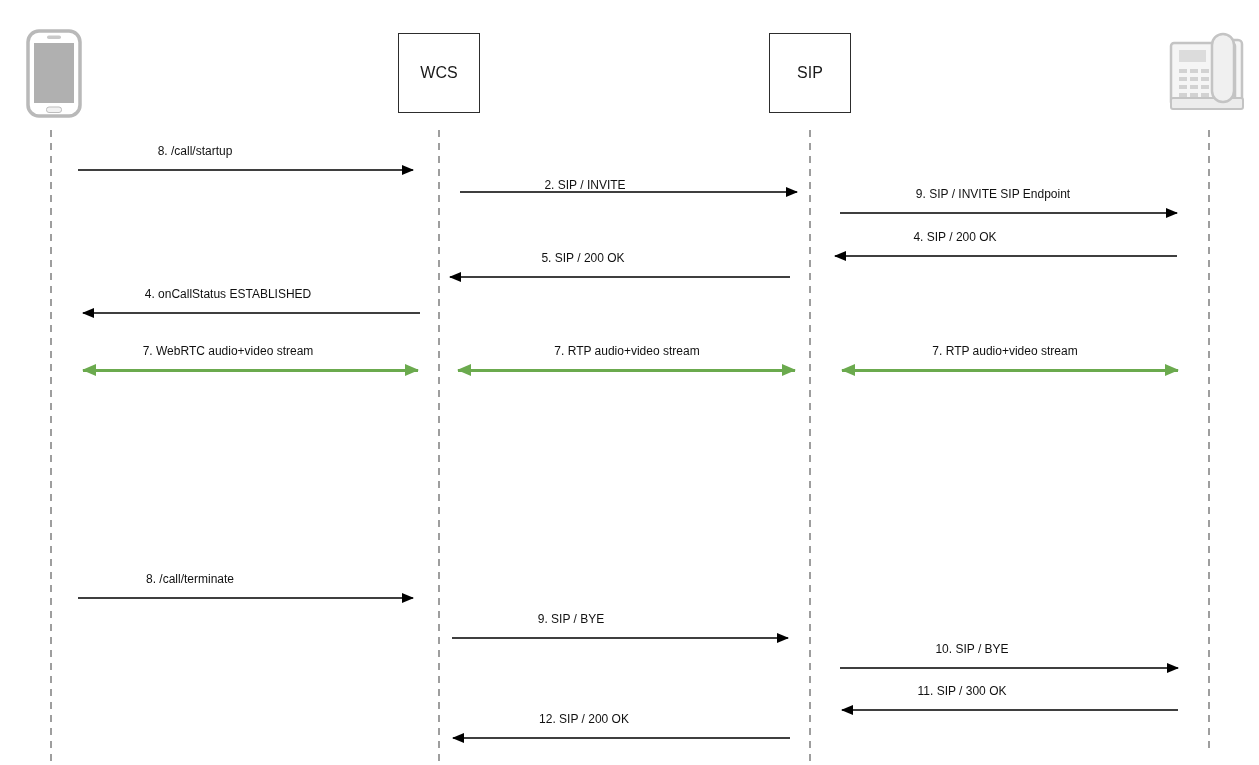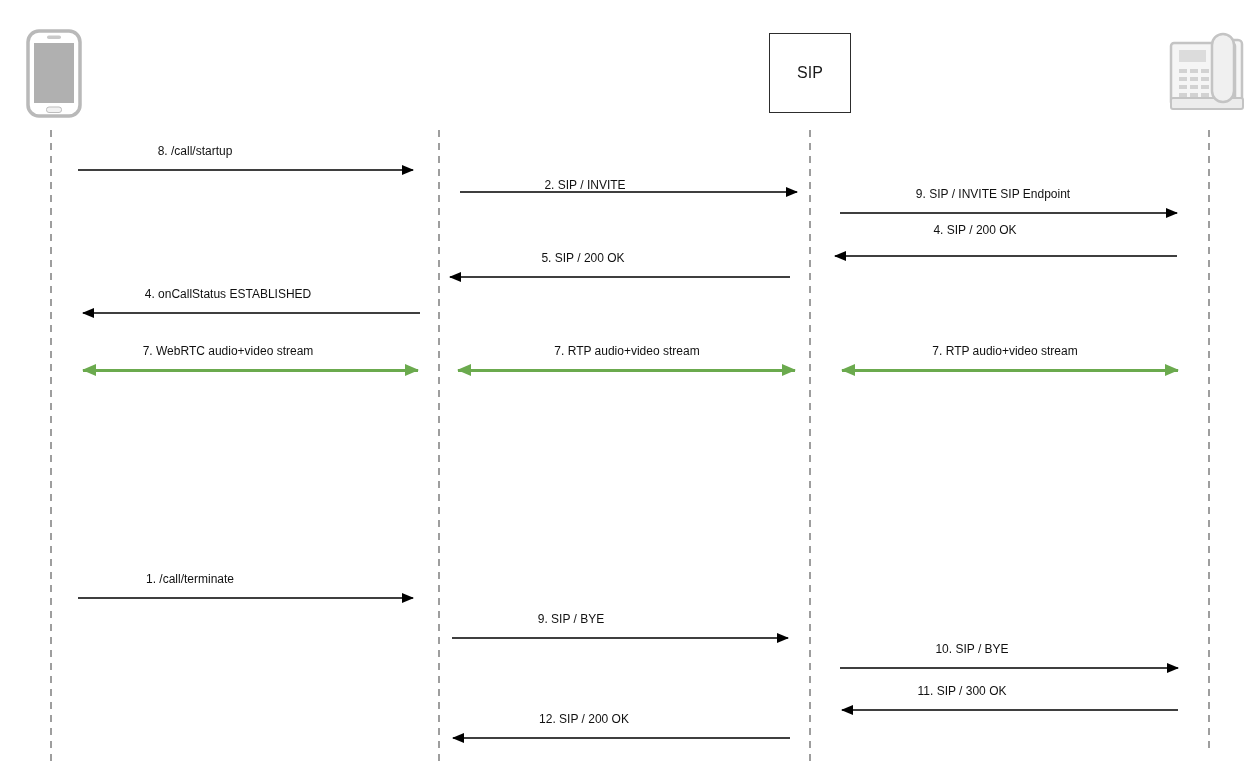--- a/index.html
+++ b/index.html
@@ -71,20 +71,23 @@
 
 <div id="canvas">
 
   <svg class="actor-icon" style="left:26px; top:29px;" width="56" height="89" viewBox="0 0 56 89">
     <rect x="2" y="2" width="52" height="85" rx="11" fill="#ffffff" stroke="#b9b9b9" stroke-width="3.5"></rect>
     <rect x="8" y="14" width="40" height="60" fill="#b0b0b0"></rect>
     <rect x="21" y="6.5" width="14" height="3.5" rx="1.75" fill="#c9c9c9"></rect>
     <rect x="20.5" y="78" width="15" height="5.5" rx="2.5" fill="#f2f2f2" stroke="#bdbdbd" stroke-width="1"></rect>
   </svg>
 
+  <div class="actor-box" style="left:398px; top:33px;">
+    <span>WCS</span>
+  </div>
 
   <div class="actor-box" style="left:769px; top:33px;justify-content:center;">
     <span>SIP</span>
   </div>
 
   <svg class="actor-icon" style="left:1168px; top:32px;" width="80" height="84" viewBox="0 0 80 84">
     <rect x="56" y="8" width="18" height="66" rx="4" fill="#f5f5f5" stroke="#c4c4c4" stroke-width="2.5"></rect>
     <rect x="3" y="11" width="64" height="62" rx="3" fill="#f5f5f5" stroke="#c4c4c4" stroke-width="2.5"></rect>
     <rect x="3" y="66" width="72" height="11" rx="2" fill="#ececec" stroke="#c4c4c4" stroke-width="2"></rect>
     <rect x="11" y="18" width="27" height="12" fill="#dcdcdc"></rect>
@@ -116,42 +119,42 @@
       <div class="head right" style="top: 165px; left: 402px;"></div>
       <div class="msg-label" style="left: 195px; top: 143px;">8. /call/startup</div>
       <div class="msg-line" style="left: 460px; top: 191px; width: 337px;"></div>
       <div class="head right" style="top: 187px; left: 786px;"></div>
       <div class="msg-label" style="left: 585px; top: 165px; margin-top: 12px;">2. SIP / INVITE</div>
       <div class="msg-line" style="left: 840px; top: 212px; width: 337px;"></div>
       <div class="head right" style="top: 208px; left: 1166px;"></div>
       <div class="msg-label" style="left: 993px; top: 186px;">9. SIP / INVITE SIP Endpoint</div>
       <div class="msg-line" style="left: 835px; top: 255px; width: 342px;"></div>
       <div class="head left" style="top: 251px; left: 834px;"></div>
-      <div class="msg-label" style="left: 955px; top: 222px; margin-left: 20px;">4. SIP / 200 OK</div>
+      <div class="msg-label" style="left: 955px; top: 229px;">4. SIP / 200 OK</div>
       <div class="msg-line" style="left: 450px; top: 276px; width: 340px;"></div>
       <div class="head left" style="top: 272px; left: 449px;"></div>
       <div class="msg-label" style="left: 583px; top: 250px;">5. SIP / 200 OK</div>
       <div class="msg-line" style="left: 83px; top: 312px; width: 337px;"></div>
       <div class="head left" style="top: 308px; left: 82px;"></div>
       <div class="msg-label" style="left: 228px; top: 286px;">4. onCallStatus ESTABLISHED</div>
       <div class="msg-line media" style="left: 83px; top: 369px; width: 335px;"></div>
       <div class="head right media" style="top: 364px; left: 405px;"></div>
       <div class="head left media" style="top: 364px; left: 82px;"></div>
       <div class="msg-label" style="left: 228px; top: 343px;">7. WebRTC audio+video stream</div>
       <div class="msg-line media" style="left: 458px; top: 369px; width: 337px;"></div>
       <div class="head right media" style="top: 364px; left: 782px;"></div>
       <div class="head left media" style="top: 364px; left: 457px;"></div>
       <div class="msg-label" style="left: 627px; top: 343px;">7. RTP audio+video stream</div>
       <div class="msg-line media" style="left: 842px; top: 369px; width: 336px;"></div>
       <div class="head right media" style="top: 364px; left: 1165px;"></div>
       <div class="head left media" style="top: 364px; left: 841px;"></div>
       <div class="msg-label" style="left: 1005px; top: 343px;">7. RTP audio+video stream</div>
       <div class="msg-line" style="left: 78px; top: 597px; width: 335px;"></div>
       <div class="head right" style="top: 593px; left: 402px;"></div>
-      <div class="msg-label" style="left: 190px; top: 571px;">1. /call/terminate</div>
+      <div class="msg-label" style="left: 190px; top: 571px;">8. /call/terminate</div>
       <div class="msg-line" style="left: 452px; top: 637px; width: 336px;"></div>
       <div class="head right" style="top: 633px; left: 777px;"></div>
       <div class="msg-label" style="left: 571px; top: 611px;">9. SIP / BYE</div>
       <div class="msg-line" style="left: 840px; top: 667px; width: 338px;"></div>
       <div class="head right" style="top: 663px; left: 1167px;"></div>
       <div class="msg-label" style="left: 949px; top: 641px; margin-left: 23px;">10. SIP / BYE</div>
       <div class="msg-line" style="left: 842px; top: 709px; width: 336px;"></div>
       <div class="head left" style="top: 705px; left: 841px;"></div>
       <div class="msg-label" style="left: 962px; top: 683px;">11. SIP / 300 OK</div>
       <div class="msg-line" style="left: 453px; top: 737px; width: 337px;"></div>

